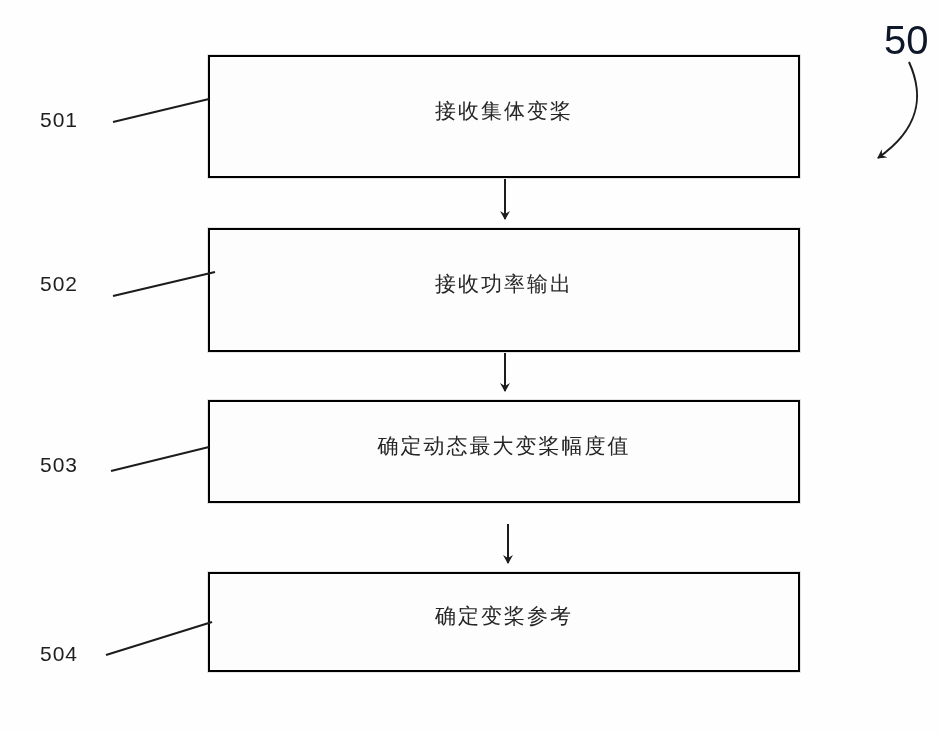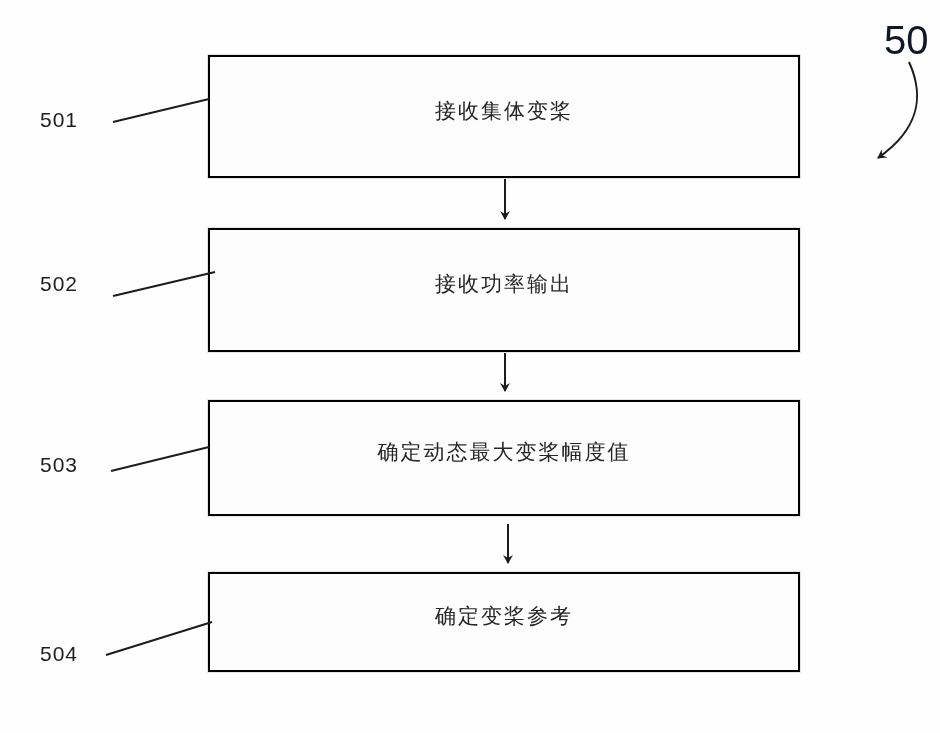--- a/index.html
+++ b/index.html
@@ -30,21 +30,21 @@
   }
   .flow-box .box-label {
     font-size: 21px;
     letter-spacing: 2px;
     color: #262626;
     text-align: center;
     transform: translateY(-6px);
   }
   #box-step-1 { top: 55px;  height: 123px; }
   #box-step-2 { top: 228px; height: 124px; }
-  #box-step-3 { top: 400px; height: 116px; justify-content: center; }
+  #box-step-3 { top: 400px; height: 103px; justify-content: center; }
   #box-step-4 { top: 572px; height: 100px; }
 
   .step-number {
     position: absolute;
     left: 40px;
     width: 72px;
     font-size: 21px;
     color: #1e1e1e;
     text-align: left;
     letter-spacing: 1px;

